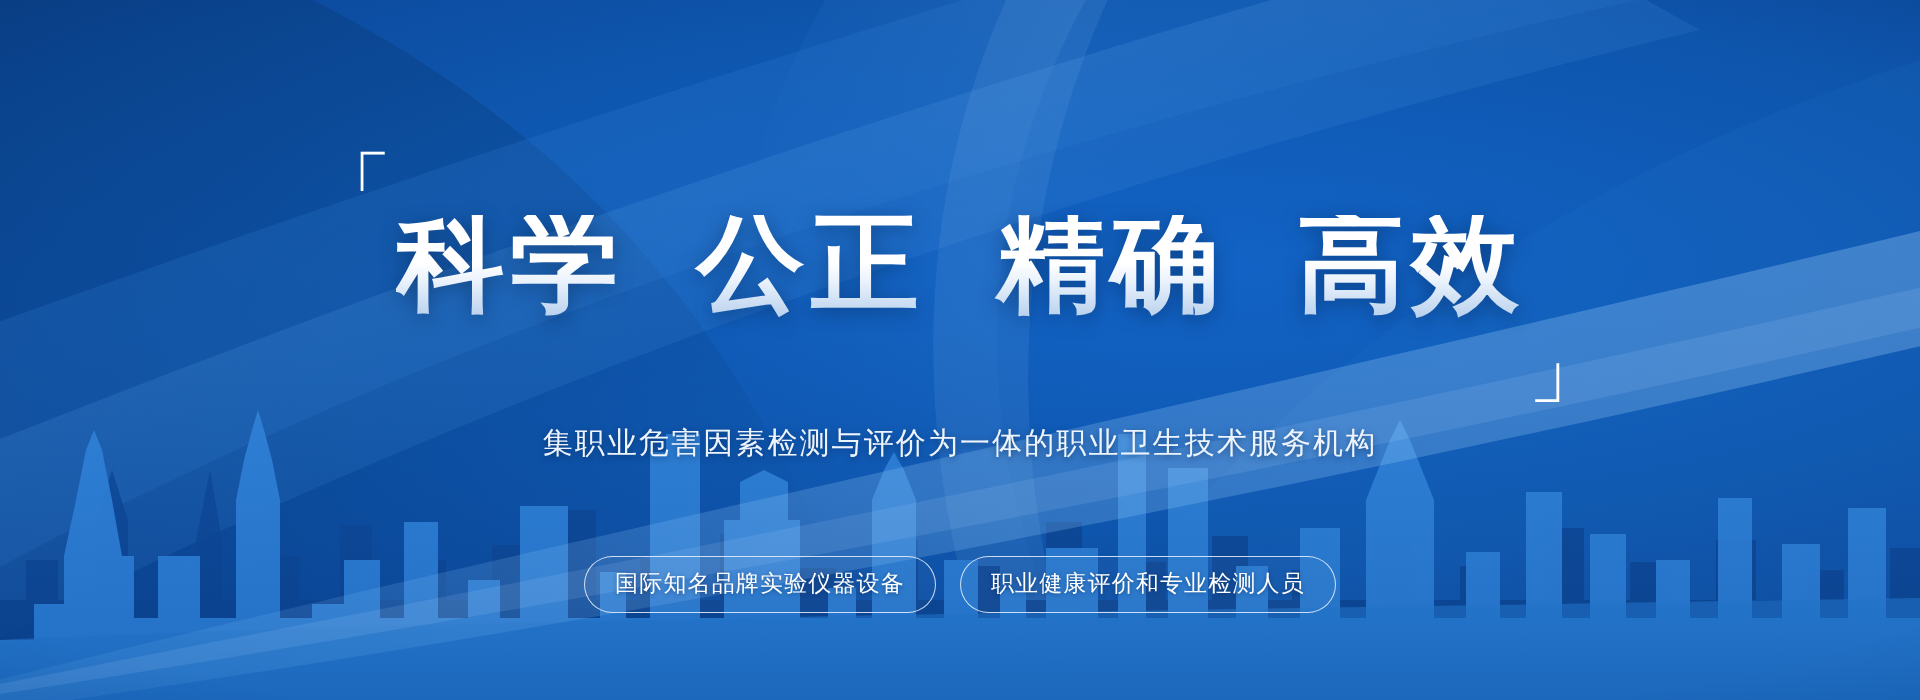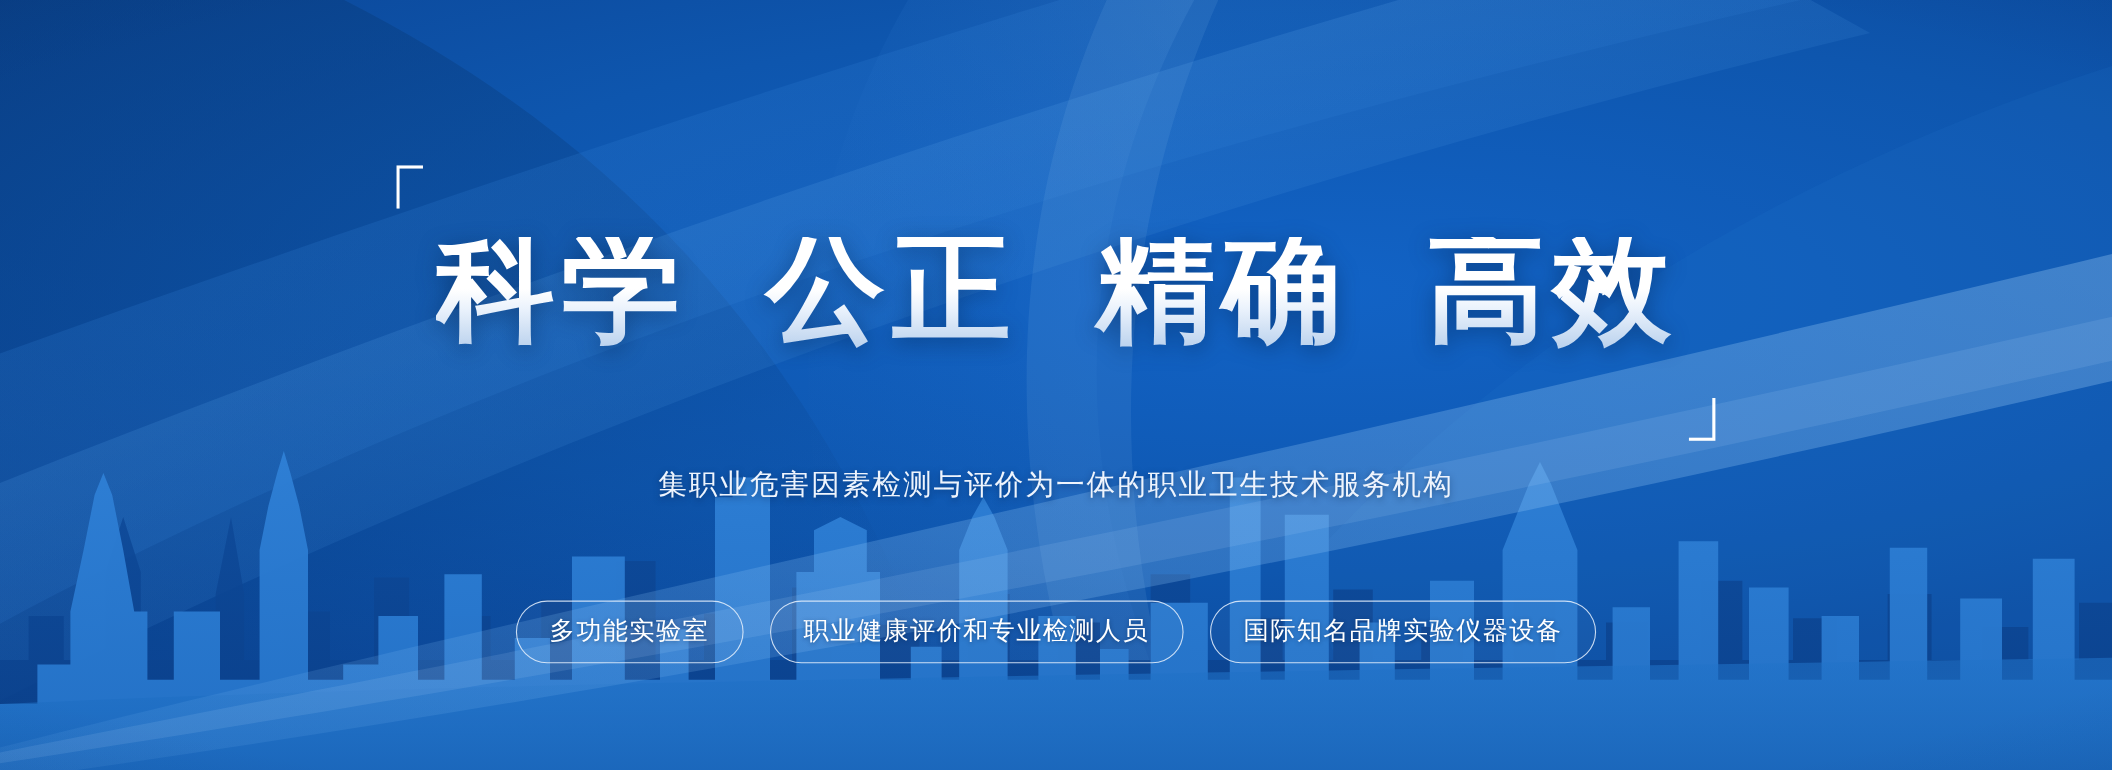--- a/index.html
+++ b/index.html
@@ -54,21 +54,21 @@
     -webkit-background-clip:text;
     background-clip:text;
     color:transparent;
     -webkit-text-fill-color:transparent;
     filter:drop-shadow(0 4px 10px rgba(3,30,70,.45));
     font-family:Liberation Mono, monospace;
   }
 
   .subtitle{
     margin-top:22px;
-    font-size:26px;
+    font-size:30px;
     letter-spacing:.07em;
     color:#eef4fd;
     white-space:nowrap;
     text-shadow:0 2px 6px rgba(3,30,70,.5);
     font-family:"DejaVu Sans","Liberation Sans",sans-serif;
   }
 
   
   .pill-row{
     margin-top:62px;
@@ -209,19 +209,18 @@
 
     <div class="headline-wrap">
       <span class="bracket bracket-open">「</span>
       <h1 class="headline">科学  公正  精确  高效</h1>
       <span class="bracket bracket-close">」</span>
     </div>
 
     <p class="subtitle">集职业危害因素检测与评价为一体的职业卫生技术服务机构</p>
 
     <div class="pill-row">
-      <span class="pill">多功能实验室</span>
+      <span class="pill">国际知名品牌实验仪器设备</span>
       <span class="pill">职业健康评价和专业检测人员</span>
-      <span class="pill">国际知名品牌实验仪器设备</span>
     </div>
 
   </div>
 </div>
 
 </body></html>

